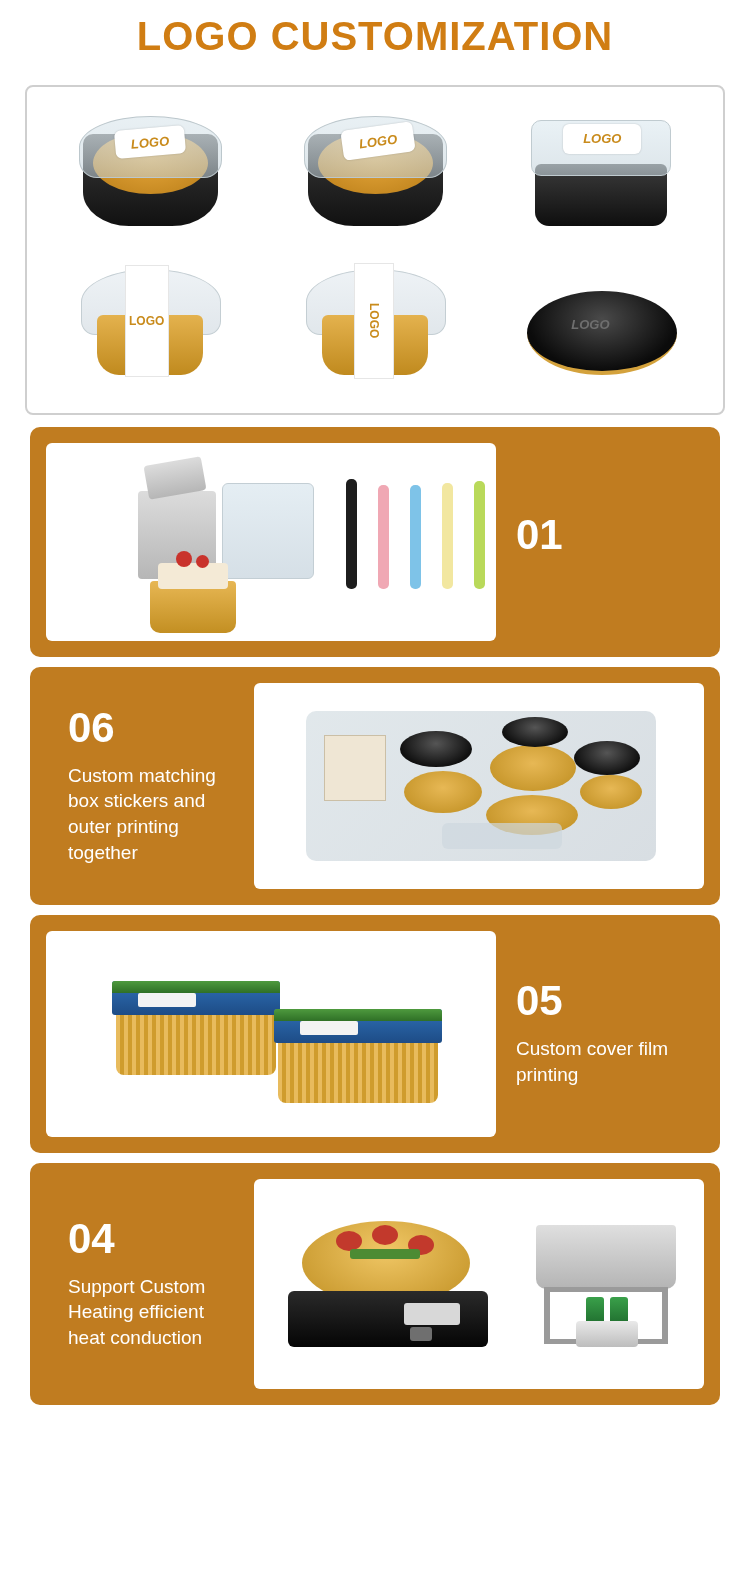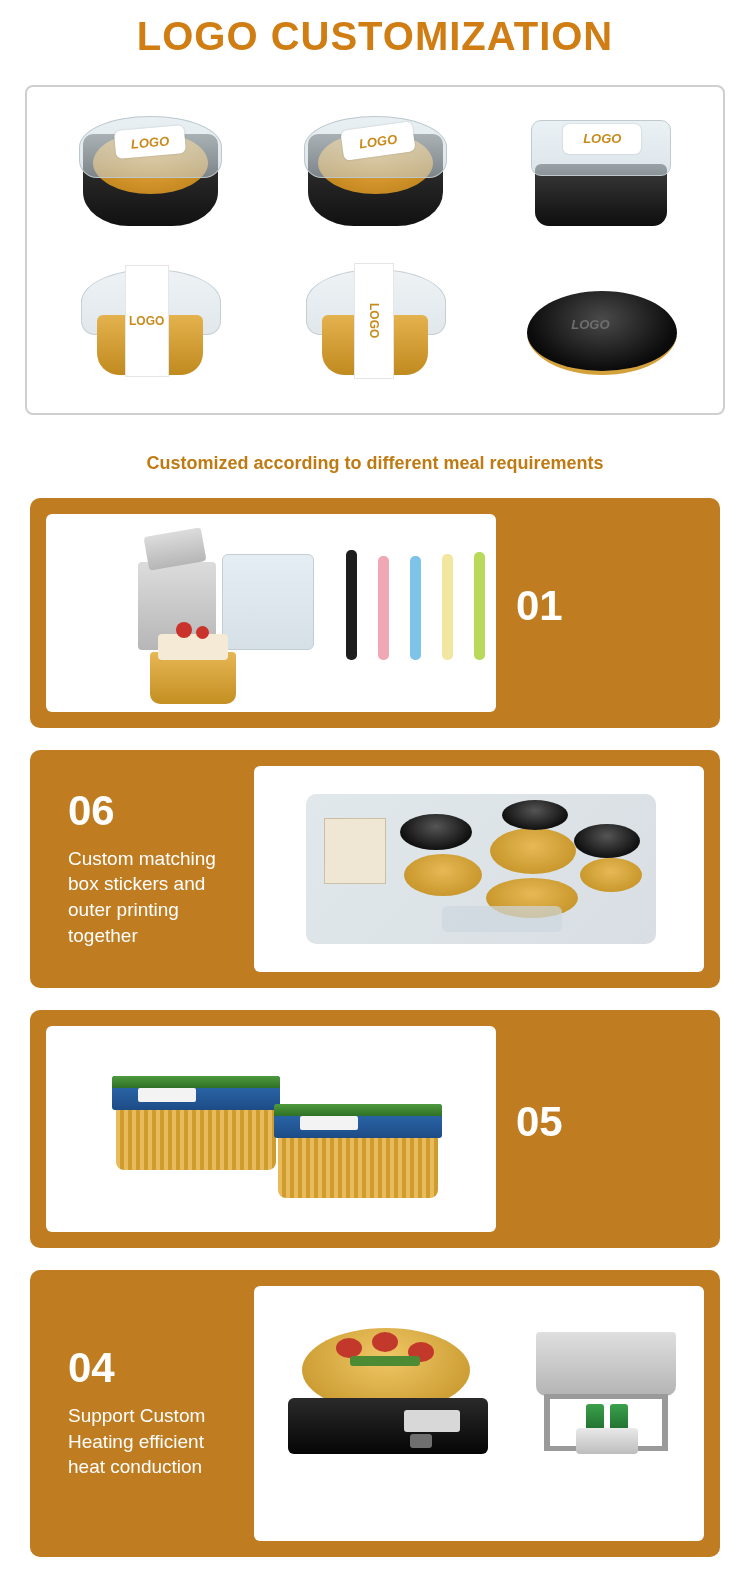--- a/index.html
+++ b/index.html
@@ -110,33 +110,33 @@
   
   .section-head {
     text-align: center;
     color: #c07a12;
     font-size: 18px;
     font-weight: bold;
     margin-top: 38px;
   }
 
   
-  .cards { margin-top: 24px; padding: 0 30px; display: flex; flex-direction: column; gap: 22px; }
+  .cards { margin-top: 12px; padding: 0 30px; display: flex; flex-direction: column; gap: 10px; }
   .card {
     background: #c07c20;
     border-radius: 10px;
     display: flex;
     align-items: center;
     padding: 16px;
     gap: 14px;
   }
   .card.h1 { height: 230px; }
   .card.h2 { height: 238px; }
   .card.h3 { height: 238px; }
-  .card.h4 { height: 287px; }
+  .card.h4 { height: 242px; }
   .card-img {
     background: #fff;
     border-radius: 6px;
     flex: 0 0 450px;
     height: 100%;
     position: relative;
     overflow: hidden;
   }
   .card-txt { flex: 1; color: #fff; padding: 0 6px; }
   .card-num { font-size: 42px; font-weight: bold; line-height: 1; margin-bottom: 14px; }
@@ -232,21 +232,20 @@
       </div>
 
       <div class="prod">
         <div class="black-round-lid"></div>
         <div style="position:absolute; left:66px; top:62px; color:#6e6e6e; font-weight:bold; font-style:italic; font-size:13px;">LOGO</div>
       </div>
 
     </div>
   </div>
 
-  <div class="section-head">Customized according to different meal requirements</div>
 
   <div class="cards">
 
     <div class="card h1">
       <div class="card-img">
         <div class="ill clear-stack" style="left:176px; top:40px; width:92px; height:96px;"></div>
         <div class="ill stack-tray" style="left:92px; top:48px; width:78px; height:88px;"></div>
         <div class="ill stack-tray" style="left:100px; top:18px; width:58px; height:34px; transform:rotate(-10deg);"></div>
         <div class="ill gold-box" style="left:104px; top:138px; width:86px; height:52px;"></div>
         <div class="ill cake-top" style="left:112px; top:120px; width:70px; height:26px;"></div>
@@ -290,20 +289,21 @@
         <div class="ill film-green" style="left:66px; top:50px; width:168px; height:12px; border-radius:3px 3px 0 0;"></div>
         <div class="ill" style="left:92px; top:62px; width:58px; height:14px; background:#f3f3f3; border-radius:2px;"></div>
 
         <div class="ill ridge-gold" style="left:232px; top:106px; width:160px; height:66px;"></div>
         <div class="ill film-blue" style="left:228px; top:78px; width:168px; height:34px; border-radius:3px;"></div>
         <div class="ill film-green" style="left:228px; top:78px; width:168px; height:12px; border-radius:3px 3px 0 0;"></div>
         <div class="ill" style="left:254px; top:90px; width:58px; height:14px; background:#f3f3f3; border-radius:2px;"></div>
       </div>
       <div class="card-txt">
         <div class="card-num">05</div>
+        <div class="card-desc">Custom cover film printing</div>
       </div>
     </div>
 
     <div class="card h4 reverse">
       <div class="card-img">
         <div class="ill wok" style="left:48px; top:42px; width:168px; height:84px;"></div>
         <div class="ill food-red" style="left:82px; top:52px; width:26px; height:20px;"></div>
         <div class="ill food-red" style="left:118px; top:46px; width:26px; height:20px;"></div>
         <div class="ill food-red" style="left:154px; top:56px; width:26px; height:20px;"></div>
         <div class="ill food-green" style="left:96px; top:70px; width:70px; height:10px;"></div>

